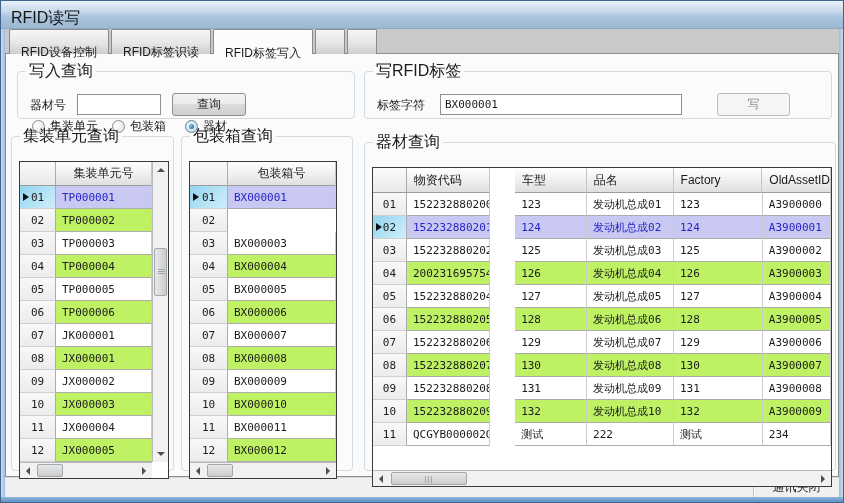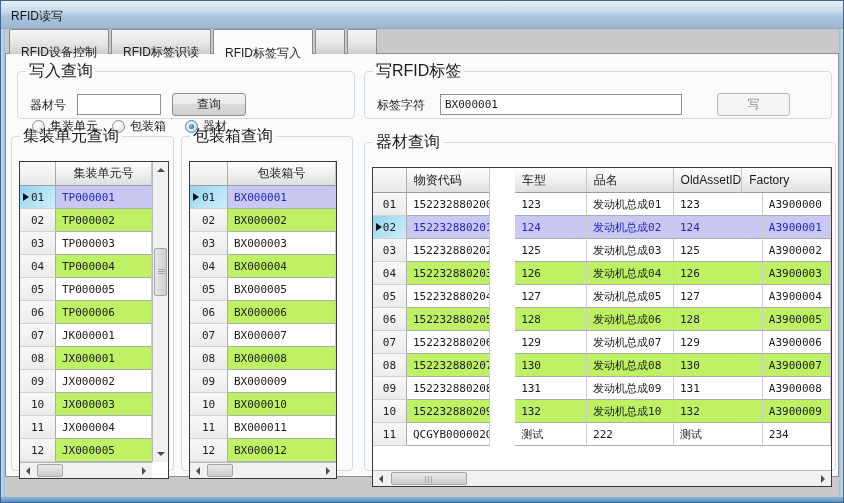--- a/index.html
+++ b/index.html
@@ -6,21 +6,21 @@
   html,body { background:#555; }
   body { font-family:"Liberation Sans","DejaVu Sans",sans-serif; font-size:12px; color:#1a1a1a; }
 
   .window { position:relative; width:844px; height:503px; background:#C9C9C9;
             border:1px solid #41658C; overflow:hidden; }
 
   
   .titlebar { position:absolute; left:0; top:0; right:0; height:28px;
               background:linear-gradient(180deg,#E9F1F9 0%,#C6D8EA 40%,#A9C3DD 60%,#9DB8D3 100%);
               border-bottom:1px solid #8FA9C2; }
-  .titlebar span { position:absolute; left:10px; top:7px; font-size:12px; color:#141414; }
+  .titlebar span { position:absolute; left:10px; top:7px; font-size:16px; color:#141414; }
   .border-left  { position:absolute; left:0; top:28px; bottom:0; width:4px;
                   background:linear-gradient(90deg,#C8DDF0,#9FBEDA); }
   .border-right { position:absolute; right:0; top:28px; bottom:0; width:4px;
                   background:linear-gradient(270deg,#C8DDF0,#9FBEDA); }
   .border-bottom{ position:absolute; left:0; right:0; bottom:0; height:5px;
                   background:linear-gradient(180deg,#8FB5D8,#5E92C6); }
 
   .client { position:absolute; left:4px; right:4px; top:28px; bottom:5px; background:#C9C9C9; }
 
   
@@ -289,21 +289,20 @@
                   <div class="rowhead">
                     <span class="selarrow"></span>
                     <span>01</span>
                   </div>
                   <div class="cell">BX000001</div>
                 </div>
                 <div class="trow stripe">
                   <div class="rowhead">
                     <span>02</span>
                   </div>
-                  <div class="cell">BX000002</div>
                 </div>
                 <div class="trow">
                   <div class="rowhead">
                     <span>03</span>
                   </div>
                   <div class="cell">BX000003</div>
                 </div>
                 <div class="trow stripe">
                   <div class="rowhead">
                     <span>04</span>
@@ -370,22 +369,22 @@
 
       <fieldset id="gb-equip">
         <legend>器材查询</legend>
         <div class="dgv t3" style="left:7px;top:14px;">
           <div class="dgv-main">
             <div class="dgv-headrow" id="t3-headrow">
               <div class="corner"></div>
             <div class="hcell w0">物资代码</div>
                 <div class="hcell w1">车型</div>
                 <div class="hcell w2">品名</div>
+                <div class="hcell w3">Factory</div>
                 <div class="hcell w4">OldAssetID</div>
-                <div class="hcell w3">Factory</div>
               </div>
             <div class="dgv-body" id="t3-body">
                 <div class="trow">
                   <div class="rowhead">
                     <span>01</span>
                   </div>
                   <div class="cell w0">152232880200</div>
                   <div class="cell w1">123</div>
                   <div class="cell w2">发动机总成01</div>
                   <div class="cell w3">123</div>
@@ -409,21 +408,21 @@
                   <div class="cell w0">152232880202</div>
                   <div class="cell w1">125</div>
                   <div class="cell w2">发动机总成03</div>
                   <div class="cell w3">125</div>
                   <div class="cell w4">A3900002</div>
                 </div>
                 <div class="trow stripe">
                   <div class="rowhead">
                     <span>04</span>
                   </div>
-                  <div class="cell w0">152232880203</div>
+                  <div class="cell w0">200231695754</div>
                   <div class="cell w1">126</div>
                   <div class="cell w2">发动机总成04</div>
                   <div class="cell w3">126</div>
                   <div class="cell w4">A3900003</div>
                 </div>
                 <div class="trow">
                   <div class="rowhead">
                     <span>05</span>
                   </div>
                   <div class="cell w0">152232880204</div>
@@ -499,14 +498,17 @@
                   <span class="grip-h"></span>
                 </span>
               <span class="sbar-arr a-rightp"></span>
             </div>
           </div>
         </div>
       </fieldset>
 
     </div>
 
+    <div class="statusbar">
+      <div class="status-panel">通讯关闭</div>
+    </div>
   </div>
 </div>
 
 </body></html>

